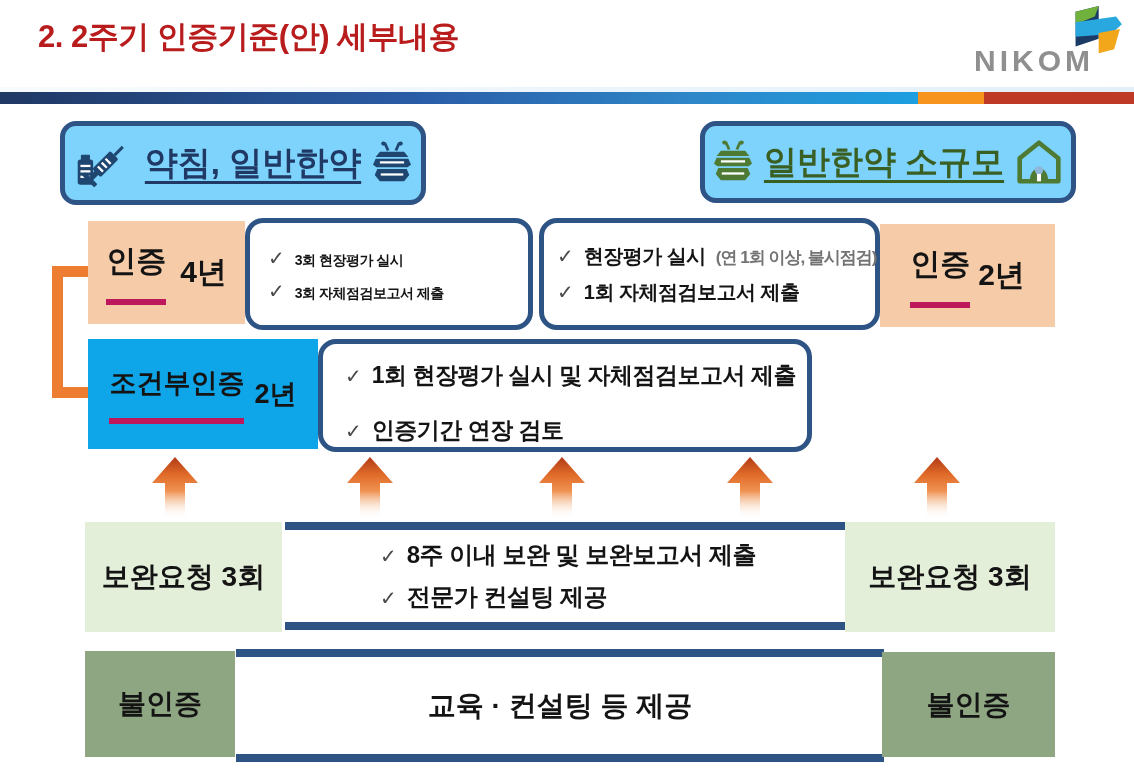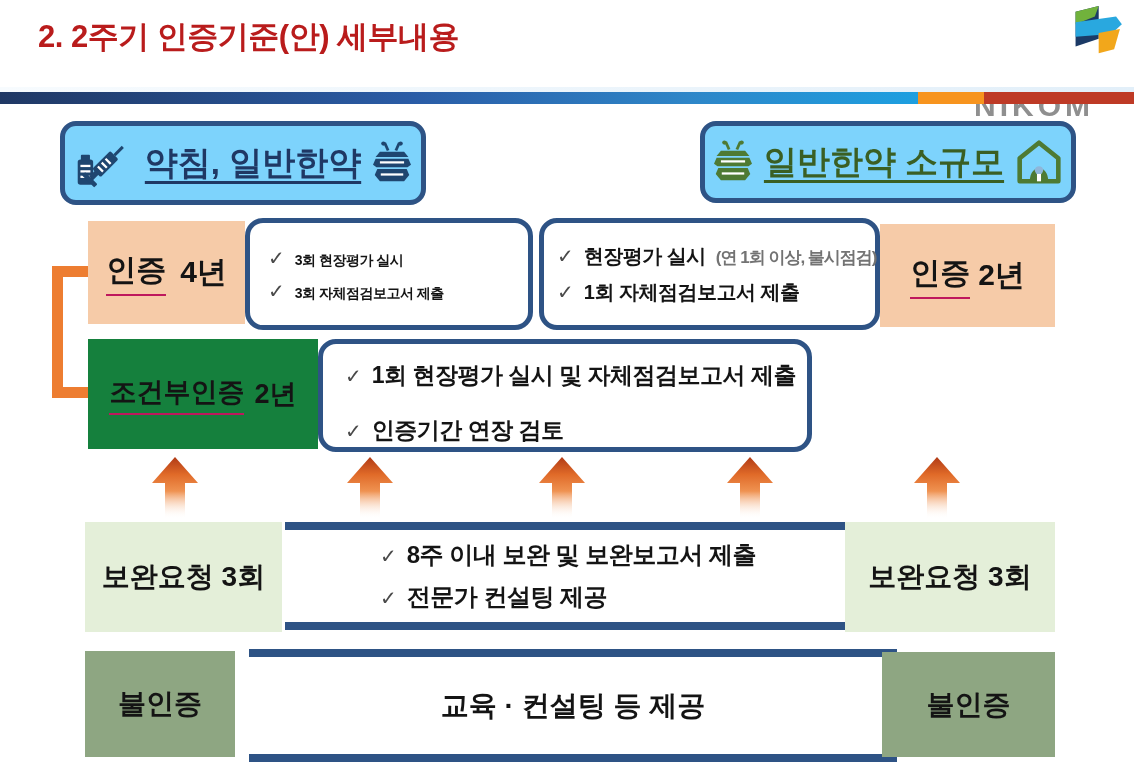--- a/index.html
+++ b/index.html
@@ -3,21 +3,21 @@
 <meta charset="utf-8">
 <style>
   * { margin:0; padding:0; box-sizing:border-box; }
   html,body { background:#fff; }
   body { font-family:"Liberation Sans","DejaVu Sans",sans-serif; }
   .slide { position:relative; width:1134px; height:783px; background:#fff; overflow:hidden; }
 
   
   .title { position:absolute; left:38px; top:16px; font-size:31px; font-weight:700; color:#b91c1c; letter-spacing:-0.5px;text-align:right; }
   .logo { position:absolute; left:968px; top:2px; width:160px; height:82px; }
-  .logo-text { position:absolute; left:6px; top:42px; font-size:30px; font-weight:700; color:#8f8f8f; letter-spacing:4px;margin-top:45px; }
+  .logo-text { position:absolute; left:6px; top:42px; font-size:30px; font-weight:700; color:#8f8f8f; letter-spacing:4px; }
   .logo-ribbon { position:absolute; left:88px; top:2px; }
   .bar-strip { position:absolute; left:0; top:87px; width:1134px; height:5px;
                background:linear-gradient(90deg,#f7fbfe,#e2eff9); }
   .bar-main { position:absolute; left:0; top:92px; width:918px; height:12px;
               background:linear-gradient(90deg,#203864 0%, #2a5ca6 45%, #2e86c8 75%, #1d9fe0 100%); }
   .bar-orange { position:absolute; left:918px; top:92px; width:66px; height:12px; background:#f7941e; }
   .bar-red { position:absolute; left:984px; top:92px; width:150px; height:12px; background:#be3a26; }
 
   
   .pill { position:absolute; border:5px solid #2e5385; border-radius:16px; background:#7dd3fc;
@@ -29,24 +29,24 @@
   .pill-left .pill-label { color:#1f3864; }
   .pill-right .pill-label { color:#3a5f23; }
 
   
   .bracket { position:absolute; left:52px; top:266px; width:38px; height:132px;
              border-left:11px solid #ed7d31; border-top:11px solid #ed7d31; border-bottom:11px solid #ed7d31; }
 
   
   .badge { position:absolute; display:flex; align-items:center; justify-content:center;
            font-weight:800; color:#141414; white-space:nowrap; }
-  .badge .u { border-bottom:2px solid #be185d; padding-bottom:3px; }
+  .badge .u { border-bottom:6px solid #be185d; padding-bottom:17px; }
   .badge-cert-l { left:88px; top:221px; width:157px; height:103px; background:#f6cba8; font-size:30px; gap:14px; }
   .badge-cert-r { left:880px; top:224px; width:175px; height:103px; background:#f6cba8; font-size:30px; gap:8px; }
-  .badge-cond  { left:88px; top:339px; width:230px; height:110px; background:#15803d; font-size:27px; gap:10px; }
+  .badge-cond  { left:88px; top:339px; width:230px; height:110px; background:#0ea5e9; font-size:27px; gap:10px; }
   .badge-sup-l { left:85px; top:522px; width:197px; height:110px; background:#e4efd9; font-size:28px; }
   .badge-sup-r { left:845px; top:522px; width:210px; height:110px; background:#e4efd9; font-size:28px; }
   .badge-rej-l { left:85px; top:651px; width:150px; height:106px; background:#8ea682; font-size:28px; }
   .badge-rej-r { left:882px; top:652px; width:173px; height:105px; background:#8ea682; font-size:28px; }
 
   
   .bbox { position:absolute; background:#fff; border:5px solid #2e5385; border-radius:18px;
           display:flex; flex-direction:column; justify-content:center; gap:9px; }
   .bbox-cert-l { left:245px; top:218px; width:288px; height:112px; padding-left:18px; }
   .bbox-cert-r { left:539px; top:218px; width:341px; height:112px; padding-left:13px; }
@@ -59,21 +59,21 @@
   .bbox-cond .btext { font-size:23px;margin-top:15px; }
 
   
   .uparrow { position:absolute; top:457px; width:46px; height:62px; }
 
   
   .hbox { position:absolute; background:#fff; border-top:8px solid #2e5385; border-bottom:8px solid #2e5385;
           display:flex; flex-direction:column; justify-content:center; gap:10px; }
   .hbox-sup { left:285px; top:522px; width:560px; height:108px; padding-left:95px; }
   .hbox-sup .btext { font-size:24px; }
-  .hbox-rej { left:249px; top:649px; width:648px; height:113px; align-items:center; }
+  .hbox-rej { left:236px; top:649px; width:648px; height:113px; align-items:center; }
   .hbox-rej .center-label { font-size:28px; font-weight:800; color:#141414; }
 
   .icon { flex:0 0 auto; display:block; }
 </style>
 </head>
 <body>
 
 <div class="slide">
 
   <svg width="0" height="0" style="position:absolute">

